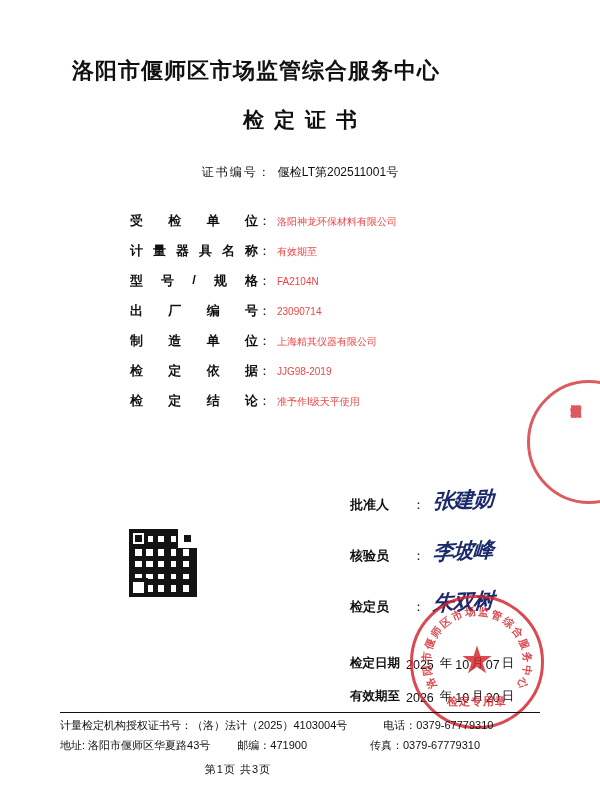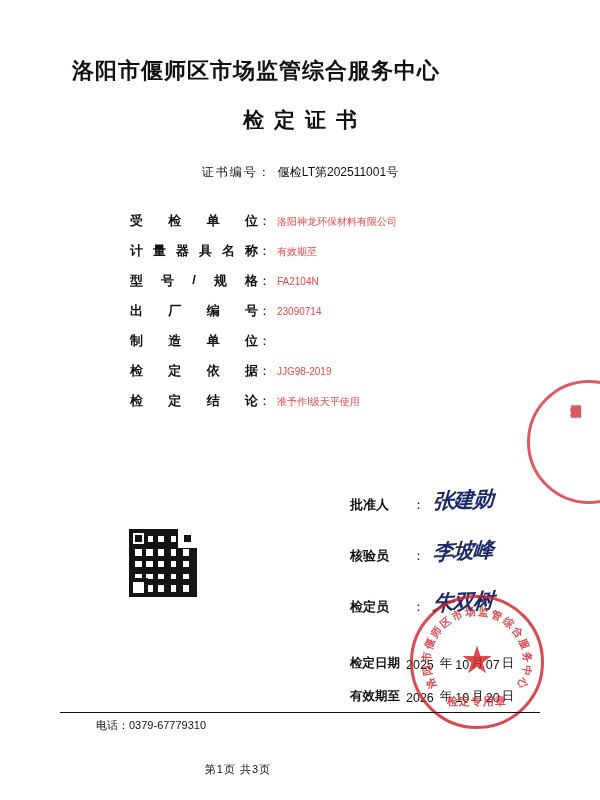--- a/index.html
+++ b/index.html
@@ -348,20 +348,21 @@
     </div>
 
     <div class="field-row">
       <span class="field-label">
           <span class="char">制</span>
           <span class="char">造</span>
           <span class="char">单</span>
           <span class="char">位</span>
         </span>
       <span class="field-colon">：</span>
+      <span class="field-value">上海精其仪器有限公司</span>
     </div>
 
     <div class="field-row">
       <span class="field-label">
           <span class="char">检</span>
           <span class="char">定</span>
           <span class="char">依</span>
           <span class="char">据</span>
         </span>
       <span class="field-colon">：</span>
@@ -447,18 +448,24 @@
         <span style="transform: rotate(99.6667deg) translate(0px, -50px) translate(-50%, -50%) rotate(0deg);">中</span>
         <span style="transform: rotate(115deg) translate(0px, -50px) translate(-50%, -50%) rotate(0deg);">心</span>
       </div>
     <div class="star">★</div>
     <div class="seal-bottom-text">检定专用章</div>
   </div>
 
   <div class="footer-rule"></div>
   <div class="footer">
     <div class="footer-row">
+      <span class="footer-left">计量检定机构授权证书号：（洛）法计（2025）4103004号</span>
       <span class="footer-right">电话：0379-67779310</span>
     </div>
+    <div class="footer-row">
+      <span class="footer-left">地址: 洛阳市偃师区华夏路43号</span>
+      <span class="footer-left">邮编：471900</span>
+      <span class="footer-right">传真：0379-67779310</span>
+    </div>
   </div>
   <div class="page-no">第1页 共3页</div>
 
 </div>
 
 </body></html>

